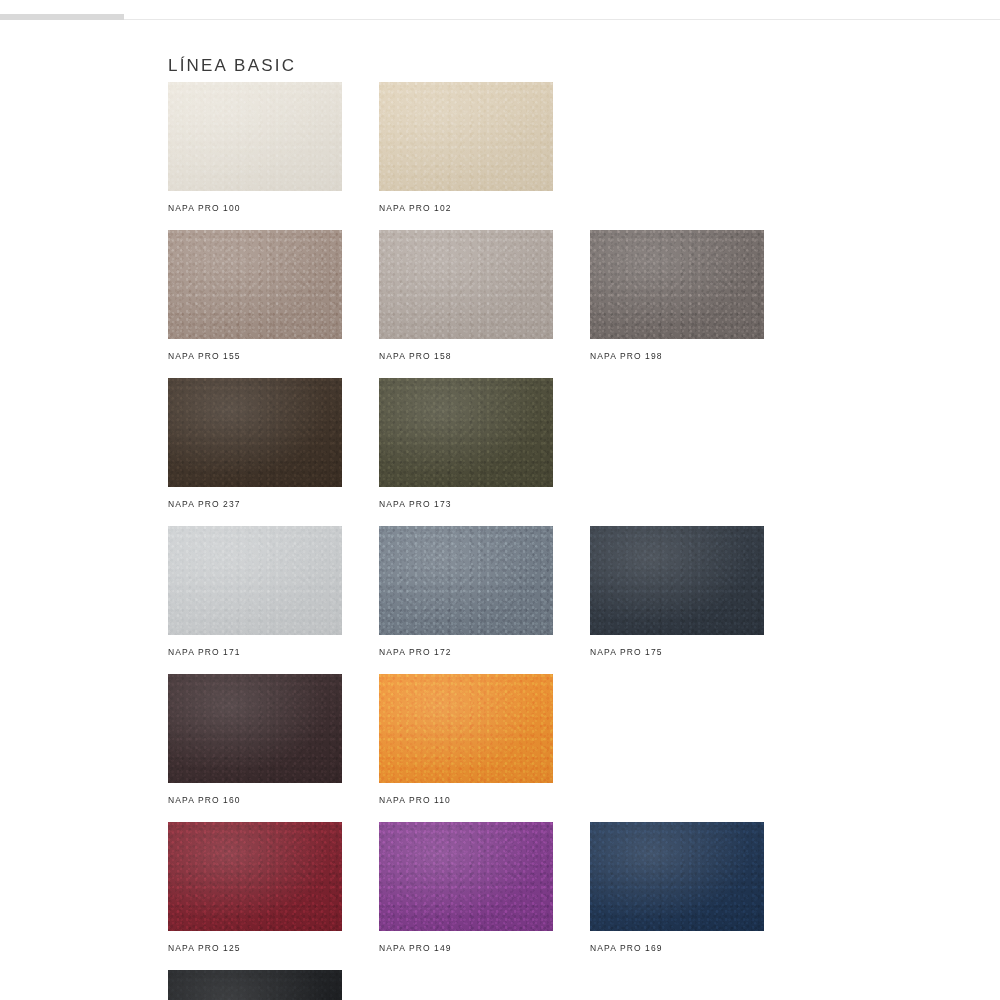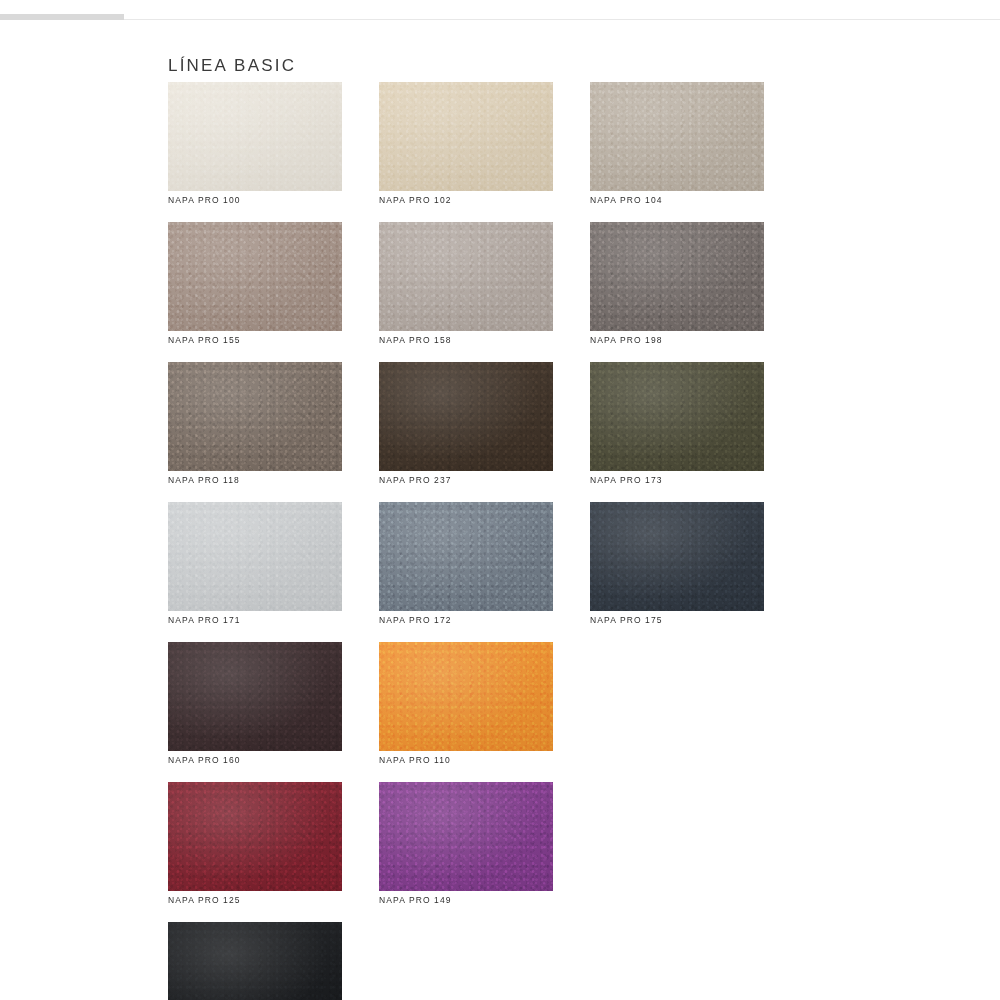--- a/index.html
+++ b/index.html
@@ -86,21 +86,21 @@
     opacity: 0.85;
   }
   .swatch .sheen {
     position: absolute;
     inset: 0;
     background: radial-gradient(ellipse at 35% 30%, rgba(255,255,255,0.13), rgba(255,255,255,0) 62%),
                 linear-gradient(160deg, rgba(255,255,255,0.07), rgba(0,0,0,0.07));
     pointer-events: none;
   }
   .caption {
-    margin-top: 4px;
+    margin-top: 12px;
     font-size: 8.5px;
     letter-spacing: 1.1px;
     color: #2d2d2d;
     font-family: "Liberation Sans", sans-serif;
   }
 </style>
 </head>
 <body>
 
 <div id="page">
@@ -118,27 +118,20 @@
           </div>
           <div class="caption">NAPA PRO 100</div>
         </div>
         <div class="cell">
           <div class="swatch" style="background: rgb(224, 210, 185);">
             <div class="grain"></div>
             <div class="sheen"></div>
           </div>
           <div class="caption">NAPA PRO 102</div>
         </div>
-        <div class="cell">
-          <div class="swatch" style="background: rgb(189, 179, 166);">
-            <div class="grain"></div>
-            <div class="sheen"></div>
-          </div>
-          <div class="caption">NAPA PRO 104</div>
-        </div>
       </div>
       <div class="row">
         <div class="cell">
           <div class="swatch" style="background: rgb(165, 146, 135);">
             <div class="grain"></div>
             <div class="sheen"></div>
           </div>
           <div class="caption">NAPA PRO 155</div>
         </div>
         <div class="cell">
@@ -151,27 +144,20 @@
         <div class="cell">
           <div class="swatch" style="background: rgb(116, 108, 105);">
             <div class="grain"></div>
             <div class="sheen"></div>
           </div>
           <div class="caption">NAPA PRO 198</div>
         </div>
       </div>
       <div class="row">
         <div class="cell">
-          <div class="swatch" style="background: rgb(123, 110, 100);">
-            <div class="grain"></div>
-            <div class="sheen"></div>
-          </div>
-          <div class="caption">NAPA PRO 118</div>
-        </div>
-        <div class="cell">
           <div class="swatch" style="background: rgb(61, 48, 37);">
             <div class="grain"></div>
             <div class="sheen"></div>
           </div>
           <div class="caption">NAPA PRO 237</div>
         </div>
         <div class="cell">
           <div class="swatch" style="background: rgb(75, 74, 54);">
             <div class="grain"></div>
             <div class="sheen"></div>
@@ -225,20 +211,27 @@
             <div class="sheen"></div>
           </div>
           <div class="caption">NAPA PRO 125</div>
         </div>
         <div class="cell">
           <div class="swatch" style="background: rgb(128, 58, 140);">
             <div class="grain"></div>
             <div class="sheen"></div>
           </div>
           <div class="caption">NAPA PRO 149</div>
+        </div>
+        <div class="cell">
+          <div class="swatch" style="background: rgb(28, 50, 80);">
+            <div class="grain"></div>
+            <div class="sheen"></div>
+          </div>
+          <div class="caption">NAPA PRO 169</div>
         </div>
       </div>
       <div class="row">
         <div class="cell">
           <div class="swatch" style="background: rgb(23, 25, 28);">
             <div class="grain"></div>
             <div class="sheen"></div>
           </div>
         </div>
         <div class="cell empty"></div>

